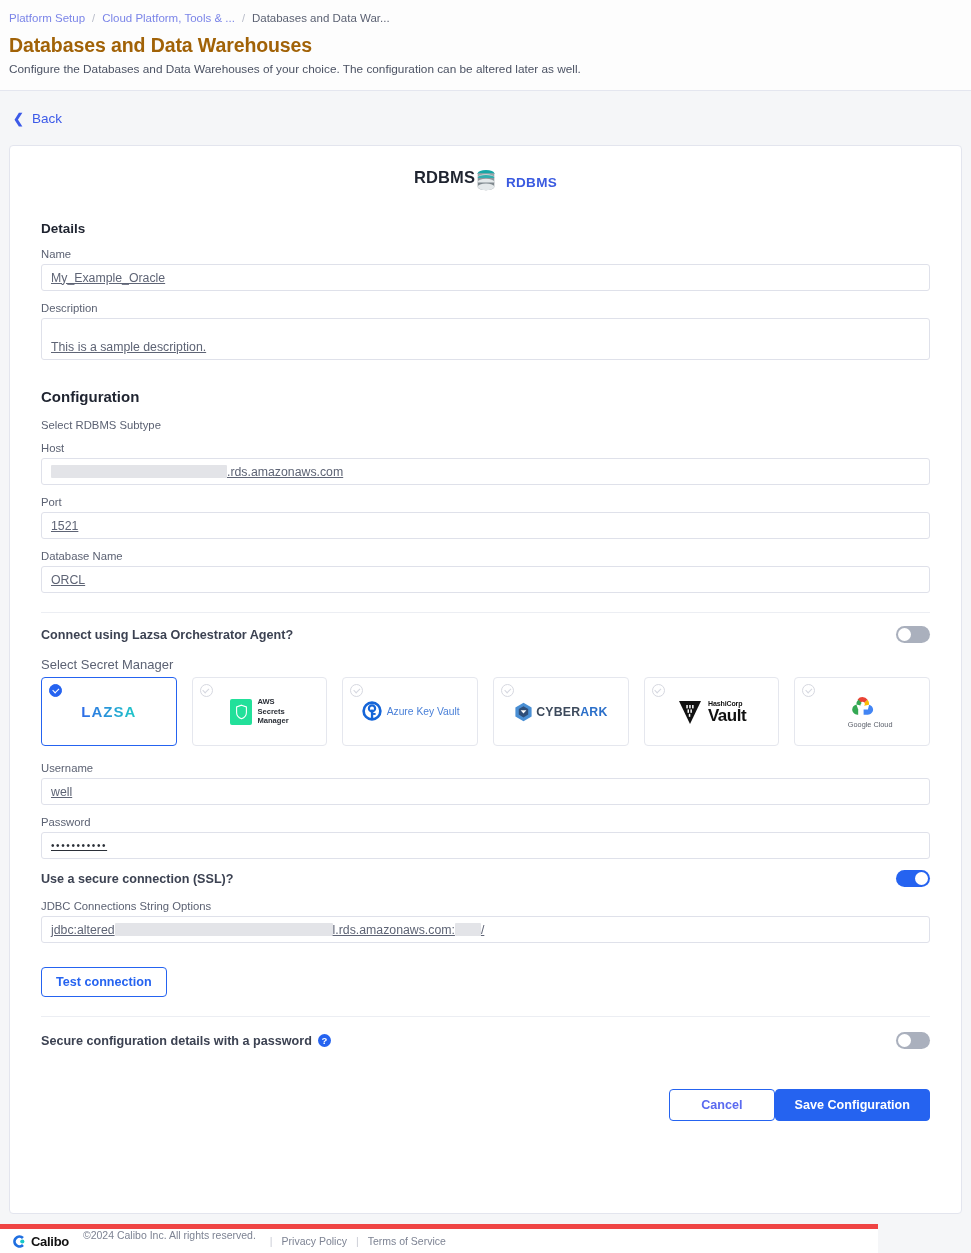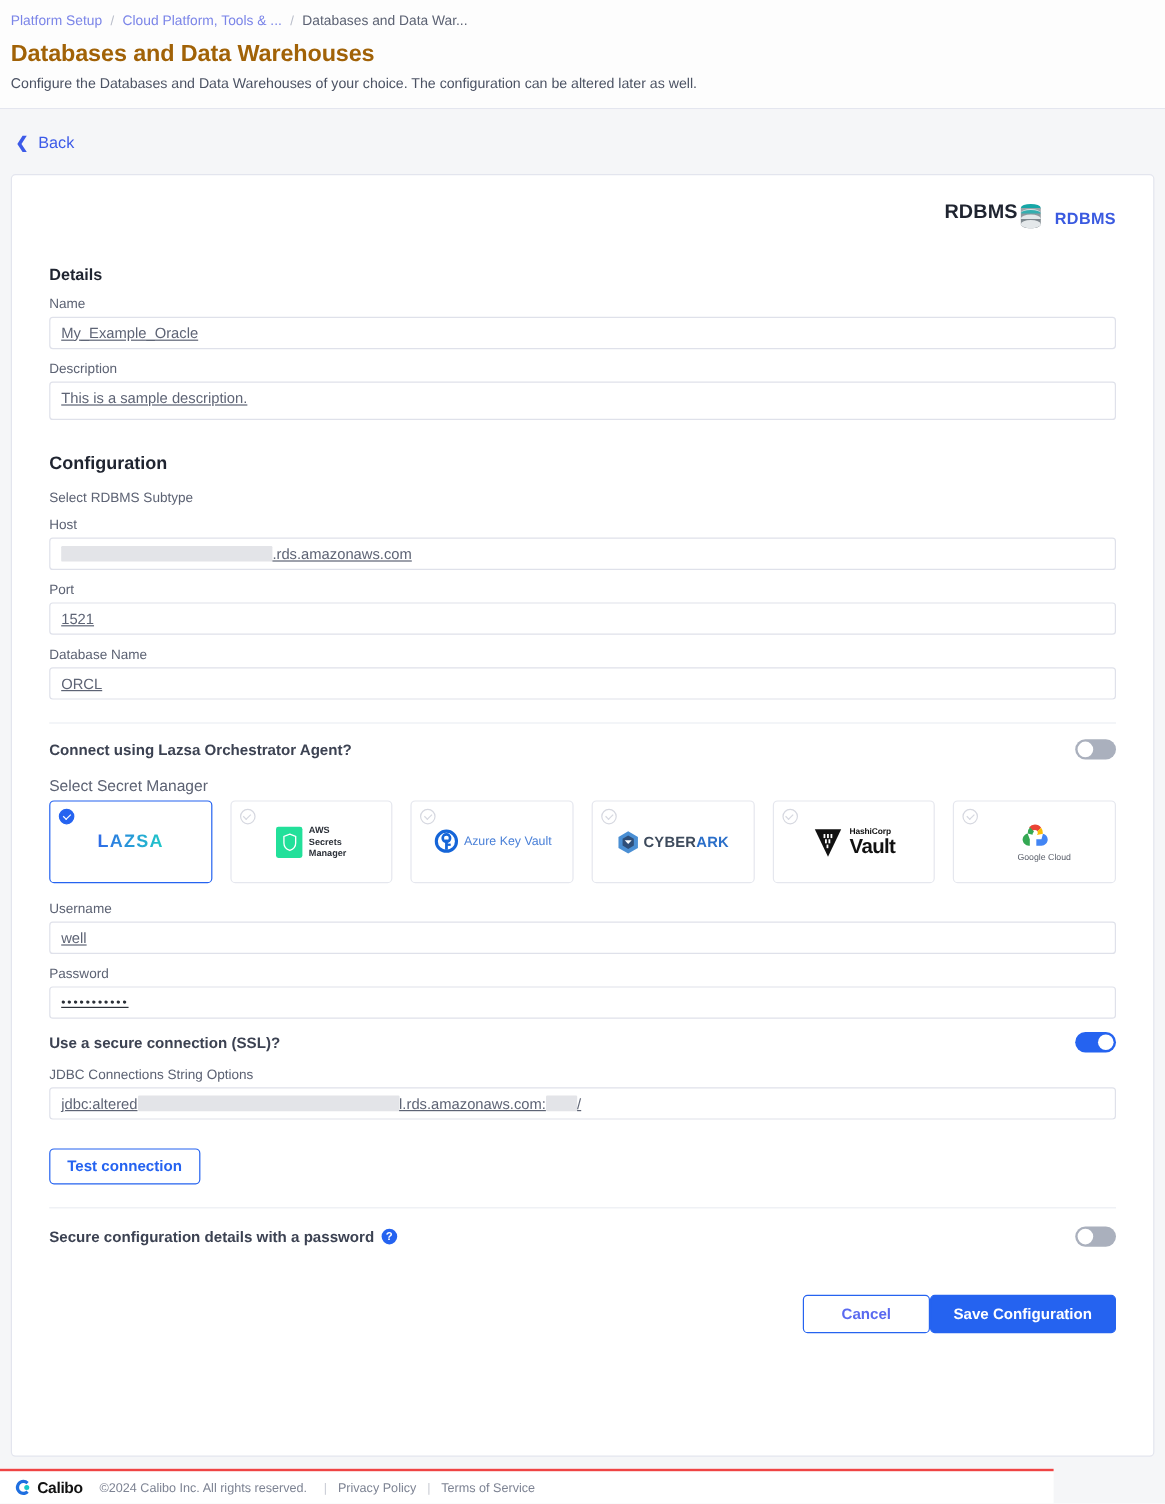--- a/index.html
+++ b/index.html
@@ -73,21 +73,21 @@
   .card {
     margin: 0 9px;
     background: #ffffff;
     border: 1px solid #e3e5ee;
     border-radius: 4px;
     padding: 22px 31px 20px 31px;
     height: 1069px;
   }
   .card-head {
     display: flex;
-    justify-content: flex-end;
+    justify-content: center;
     align-items: flex-start;
   }
   .card-title {
     font-size: 16.5px;
     font-weight: bold;
     color: #1f2430;
     margin: 0;
     letter-spacing: 0.1px;
   }
   .rdbms-badge {
@@ -126,23 +126,23 @@
     padding: 0 9px;
     font-size: 12.3px;
     color: #5e6475;
     font-family: "Liberation Sans", sans-serif;
     background: #fff;
     display: flex;
     align-items: center;
     text-decoration: underline;
   }
   .input.textarea {
-    height: 32px;
+    height: 42px;
     align-items: flex-start;
-    padding-top: 6px;
+    padding-top: 21px;
   }
   .select-wrap { position: relative; }
   .select-caret {
     position: absolute;
     right: 9px;
     top: 11px;
     width: 0; height: 0;
     border-left: 4px solid transparent;
     border-right: 4px solid transparent;
     border-top: 5px solid #3b4252;
@@ -324,23 +324,22 @@
     padding: 8px 19px;
   }
 
   
   .page-footer {
     position: absolute;
     left: 0; bottom: 0;
     width: 878px;
     height: 29px;
     background: #fff;
-    border-top: 2px solid #ef4444;
-    display: flex;
-    align-items: center;
+    border-top: 5px solid #ef4444;
+    display: flex;
     padding-left: 12px;
     gap: 14px;
     font-size: 10.5px;
     color: #7d8393;
   }
   .calibo-logo { display: flex; align-items: center; gap: 4px; }
   .calibo-word { font-size: 13px; font-weight: bold; color: #111; letter-spacing: -0.3px; }
   .foot-links { display: flex; align-items: center; gap: 9px; }
   .foot-div { color: #c8cbd4; }
   .foot-link { color: #7d8393; text-decoration: none; cursor: pointer; }

